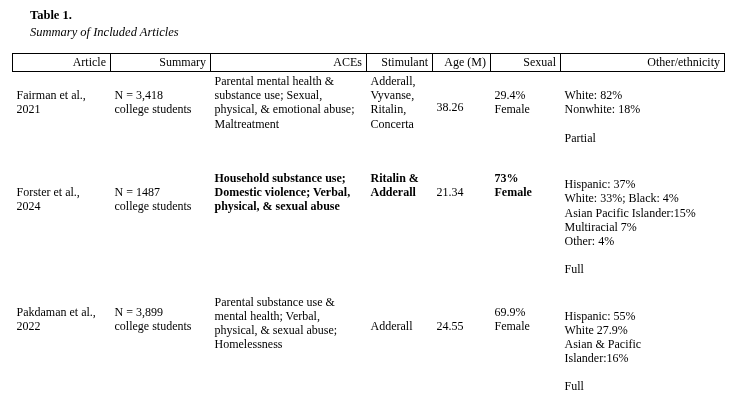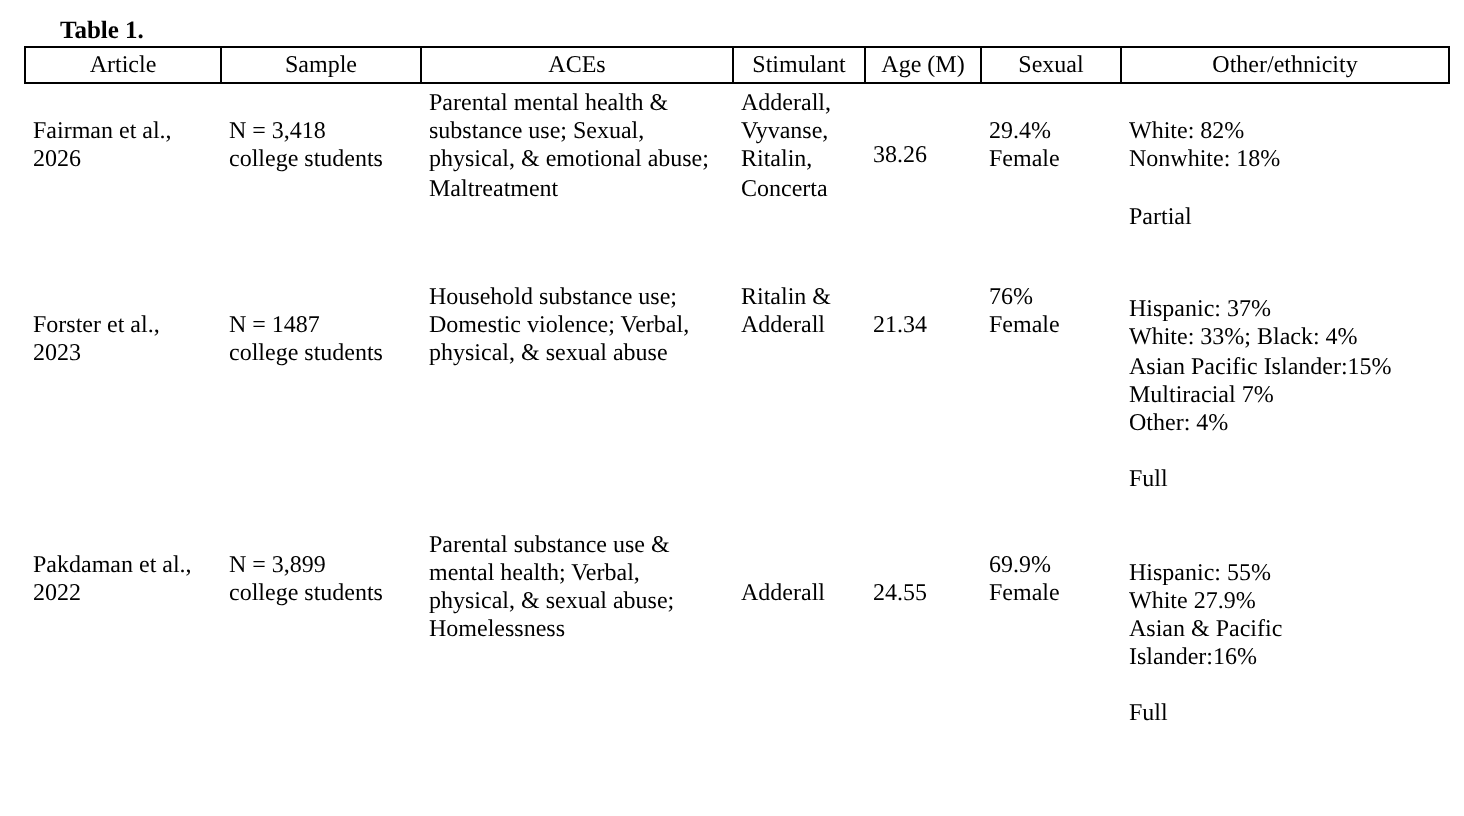--- a/index.html
+++ b/index.html
@@ -39,103 +39,104 @@
   col.c-smp { width: 100px; }
   col.c-ace { width: 156px; }
   col.c-stm { width: 66px; }
   col.c-age { width: 58px; }
   col.c-gen { width: 70px; }
   col.c-rce { width: 164px; }
 
   thead th {
     border: 1px solid #000;
     font-weight: normal;
-    text-align: center;
+    text-align: right;
     padding: 1px 4px 2px 4px;
     font-size: 12px;
     height: 14px;
   }
   tbody td {
     vertical-align: top;
     padding: 2px 4px;
     white-space: pre-line;
     overflow: hidden;
   }
   tr.r1 { height: 85px; }
   tr.r2 { height: 90px; }
   tr.r3 { height: 70px; }
 
   
   .r1 td.c-art, .r1 td.c-smp, .r1 td.c-gen { padding-top: 16px; }
   .r1 td.c-age { padding-top: 28px; }
   .r2 td.c-art, .r2 td.c-smp, .r2 td.c-age { padding-top: 24px; }
-  .r2 td.c-gen, .r2 td.c-stm, .r2 td.c-ace { padding-top: 10px; }
+  .r2 td.c-gen, .r2 td.c-stm, .r2 td.c-ace { padding-top: 10px; font-weight: bold; }
   .r3 td.c-art, .r3 td.c-smp, .r3 td.c-gen { padding-top: 12px; }
   .r3 td.c-age, .r3 td.c-stm { padding-top: 26px; }
 
   .bold { font-weight: normal; }
   td .race-lines { white-space: pre-line; }
 </style>
 </head>
 <body>
 
 <div class="page">
   <div class="title">Table 1.</div>
+  <div class="subtitle">Summary of Included Articles</div>
 
   <table class="summary">
     <colgroup>
       <col class="c-art">
         <col class="c-smp">
         <col class="c-ace">
         <col class="c-stm">
         <col class="c-age">
         <col class="c-gen">
         <col class="c-rce">
     </colgroup>
     <thead>
       <tr>
         <th>Article</th>
-        <th>Sample</th>
+        <th>Summary</th>
         <th>ACEs</th>
         <th>Stimulant</th>
         <th>Age (M)</th>
         <th>Sexual</th>
         <th>Other/ethnicity</th>
       </tr>
     </thead>
     <tbody>
 
       <tr class="r1">
-        <td class="c-art">Fairman et al., 2026</td>
+        <td class="c-art">Fairman et al., 2021</td>
         <td class="c-smp">N = 3,418
 college students</td>
         <td class="c-ace">Parental mental health &amp; substance use; Sexual, physical, &amp; emotional abuse; Maltreatment</td>
         <td class="c-stm">Adderall,
 Vyvanse,
 Ritalin,
 Concerta</td>
         <td class="c-age">38.26</td>
         <td class="c-gen">29.4%
 Female</td>
         <td class="c-rce">
           <div class="race-lines">White: 82%
 Nonwhite: 18%</div>
           <div class="bold">Partial</div>
         </td>
       </tr>
 
       <tr class="r2">
-        <td class="c-art">Forster et al., 2023</td>
+        <td class="c-art">Forster et al., 2024</td>
         <td class="c-smp">N = 1487
 college students</td>
         <td class="c-ace">Household substance use; Domestic violence; Verbal, physical, &amp; sexual abuse</td>
         <td class="c-stm">Ritalin &amp;
 Adderall</td>
         <td class="c-age">21.34</td>
-        <td class="c-gen">76%
+        <td class="c-gen">73%
 Female</td>
         <td class="c-rce">
           <div class="race-lines">Hispanic: 37%
 White: 33%; Black: 4%
 Asian Pacific Islander:15%
 Multiracial 7%
 Other: 4%</div>
           <div class="bold">Full</div>
         </td>
       </tr>

